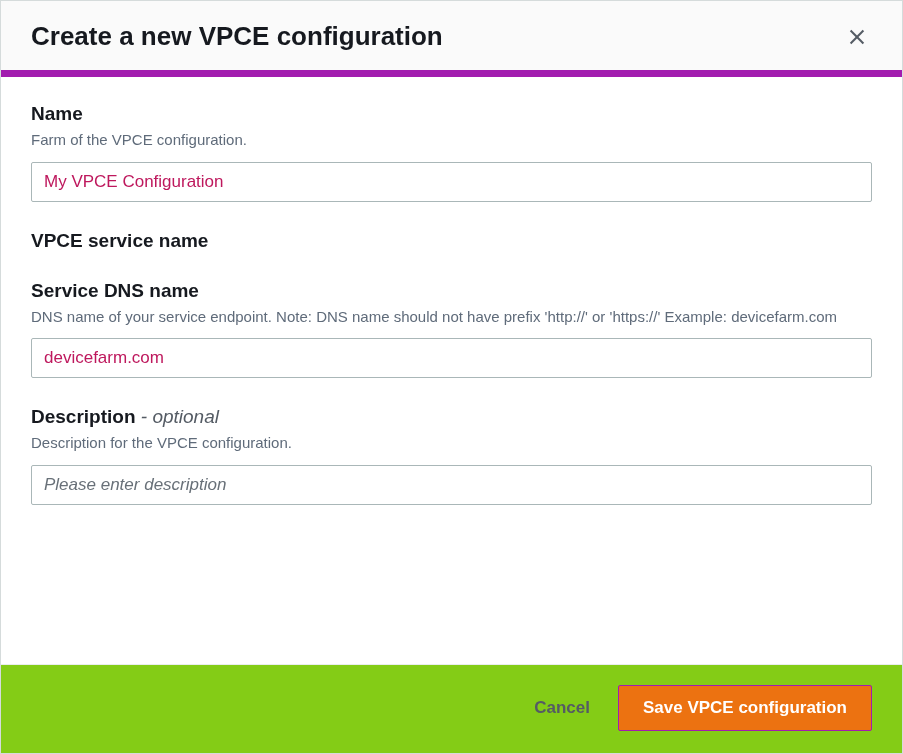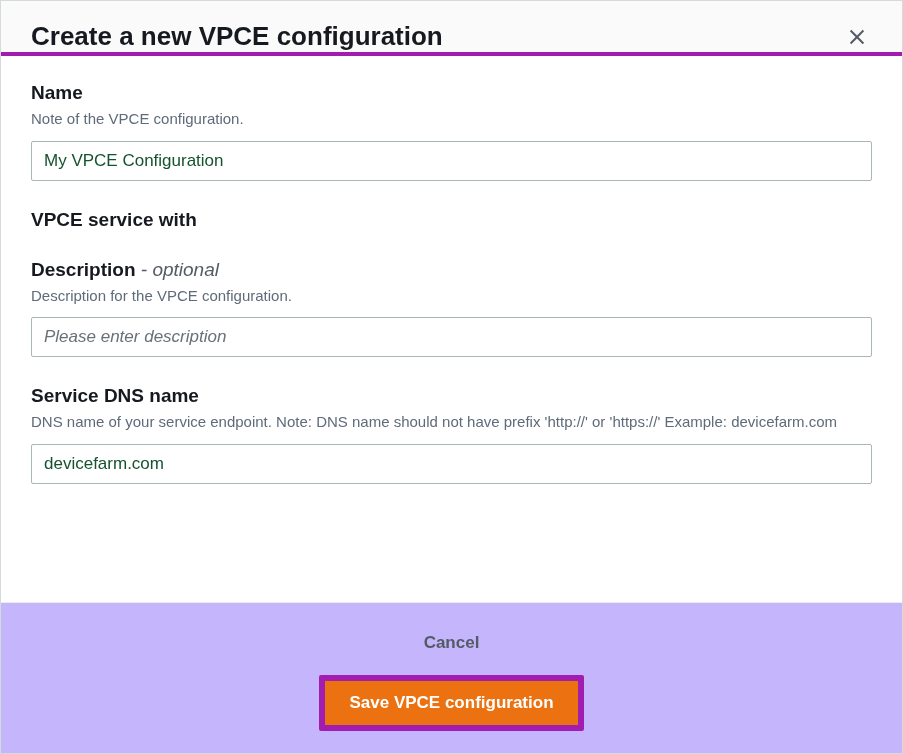--- a/index.html
+++ b/index.html
@@ -20,22 +20,22 @@
       height: 100%;
       display: flex;
       flex-direction: column;
       border: 1px solid #d5dbdb;
       background: #fff;
     }
     .modal-header {
       display: flex;
       align-items: center;
       justify-content: space-between;
-      padding: 20px 30px 0 30px;
-      border-bottom: 4px solid #a21caf;
+      padding: 20px 30px 18px 30px;
+      border-bottom: 7px solid #a21caf;
       background: #fafafa;
     }
     .modal-title {
       font-size: 26px;
       font-weight: 700;
       color: #16191f;
     }
     .close-btn {
       background: none;
       border: none;
@@ -77,51 +77,50 @@
       color: #5f6b7a;
       margin-bottom: 10px;
       line-height: 1.5;
     }
     .form-input {
       width: 100%;
       padding: 9px 12px;
       font-size: 17px;
       border: 1px solid #aab7b8;
       border-radius: 2px;
-      color: #14532d;
+      color: #be185d;
       font-family: inherit;
       background: #fff;
     }
     .form-input::placeholder {
       color: #687078;
       font-style: italic;
     }
     .modal-footer {
       display: flex;
       justify-content: flex-end;
       align-items: center;
-      gap: 12px;
+      gap: 20px;
       padding: 20px 30px 22px 30px;
       border-top: 1px solid #eaeded;
-      background: #c4b5fd;
-      flex-direction: column;
+      background: #84cc16;
     }
     .btn-cancel {
       background: none;
       border: none;
       font-size: 17px;
       font-weight: 700;
       color: #545b64;
       cursor: pointer;
       padding: 10px 8px;
       font-family: inherit;
     }
     .btn-primary {
       background: #ec7211;
-      border: 6px solid #a21caf;
+      border: 1px solid #a21caf;
       color: #ffffff;
       font-size: 17px;
       font-weight: 700;
       padding: 12px 24px;
       border-radius: 2px;
       cursor: pointer;
       font-family: inherit;
     }
   </style>
 </head>
@@ -135,40 +134,40 @@
         <line x1="5" y1="5" x2="19" y2="19"></line>
         <line x1="19" y1="5" x2="5" y2="19"></line>
       </svg>
     </button>
   </div>
 
   <div class="modal-body">
 
     <div class="form-group">
       <label class="form-label">Name</label>
-      <div class="form-hint">Note of the VPCE configuration.</div>
+      <div class="form-hint">Farm of the VPCE configuration.</div>
       <input type="text" class="form-input" value="My VPCE Configuration" style="">
     </div>
 
     <div class="form-group">
-      <label class="form-label">VPCE service with</label>
+      <label class="form-label">VPCE service name</label>
+    </div>
+
+    <div class="form-group">
+      <label class="form-label">Service DNS name</label>
+      <div class="form-hint">DNS name of your service endpoint. Note: DNS name should not have prefix 'http://' or 'https://' Example: devicefarm.com</div>
+      <input type="text" class="form-input" value="devicefarm.com" style="">
     </div>
 
     <div class="form-group">
       <label class="form-label">
         <span>Description</span><span class="optional"> - optional</span>
       </label>
       <div class="form-hint">Description for the VPCE configuration.</div>
       <input type="text" class="form-input" placeholder="Please enter description" style="">
-    </div>
-
-    <div class="form-group">
-      <label class="form-label">Service DNS name</label>
-      <div class="form-hint">DNS name of your service endpoint. Note: DNS name should not have prefix 'http://' or 'https://' Example: devicefarm.com</div>
-      <input type="text" class="form-input" value="devicefarm.com" style="">
     </div>
 
   </div>
 
   <div class="modal-footer">
     <button class="btn-cancel">Cancel</button>
     <button class="btn-primary">Save VPCE configuration</button>
   </div>
 </div>
 

